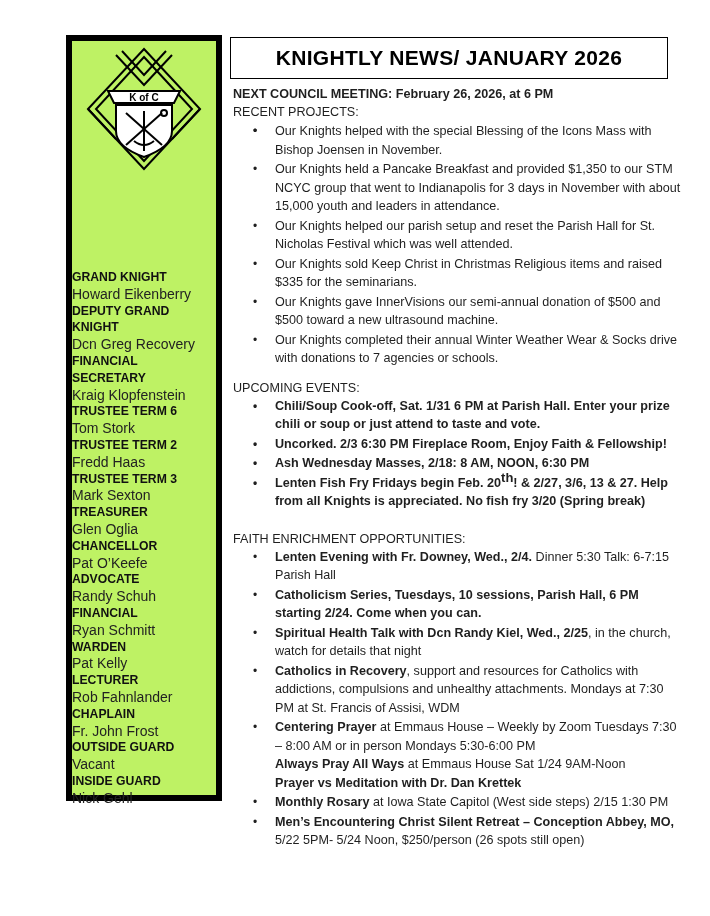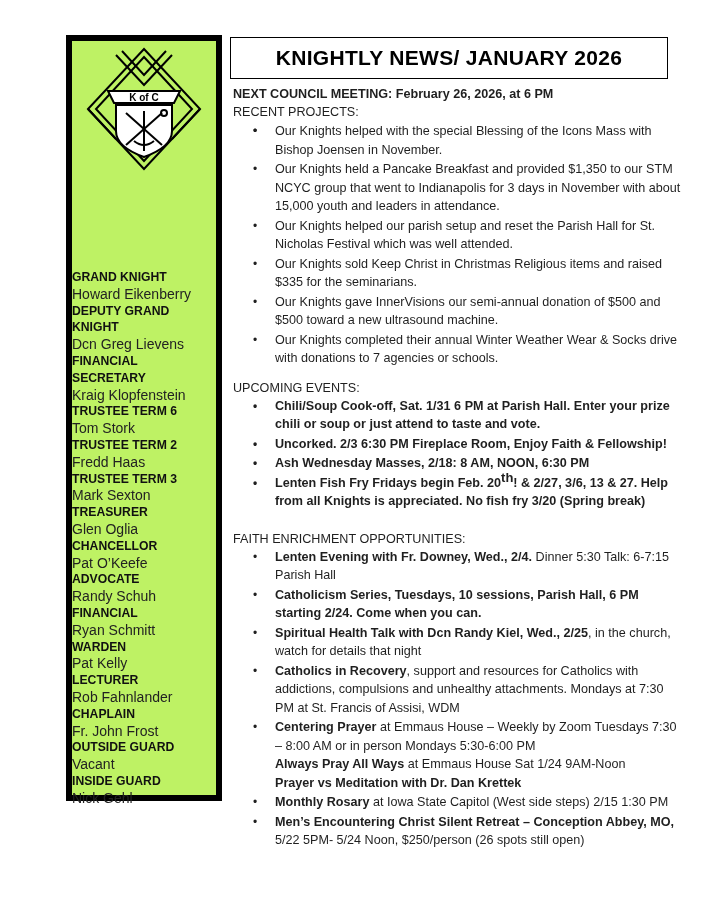--- a/index.html
+++ b/index.html
@@ -52,21 +52,21 @@
       <circle cx="86" cy="72" r="3"></circle>
       <path d="M56,100 Q66,108 76,100"></path>
     </g>
   </svg>
 
   <div class="officers" id="officers">
       <div class="off-title">GRAND KNIGHT</div>
       <div class="off-name">Howard Eikenberry</div>
       <div class="off-title">DEPUTY GRAND
 KNIGHT</div>
-      <div class="off-name">Dcn Greg Lievens</div>
+      <div class="off-name">Dcn Greg Recovery</div>
       <div class="off-title">FINANCIAL
 SECRETARY</div>
       <div class="off-name">Kraig Klopfenstein</div>
       <div class="off-title">TRUSTEE TERM  6</div>
       <div class="off-name">Tom Stork</div>
       <div class="off-title">TRUSTEE TERM  2</div>
       <div class="off-name">Fredd Haas</div>
       <div class="off-title">TRUSTEE TERM  3</div>
       <div class="off-name">Mark Sexton</div>
       <div class="off-title">TREASURER</div>

